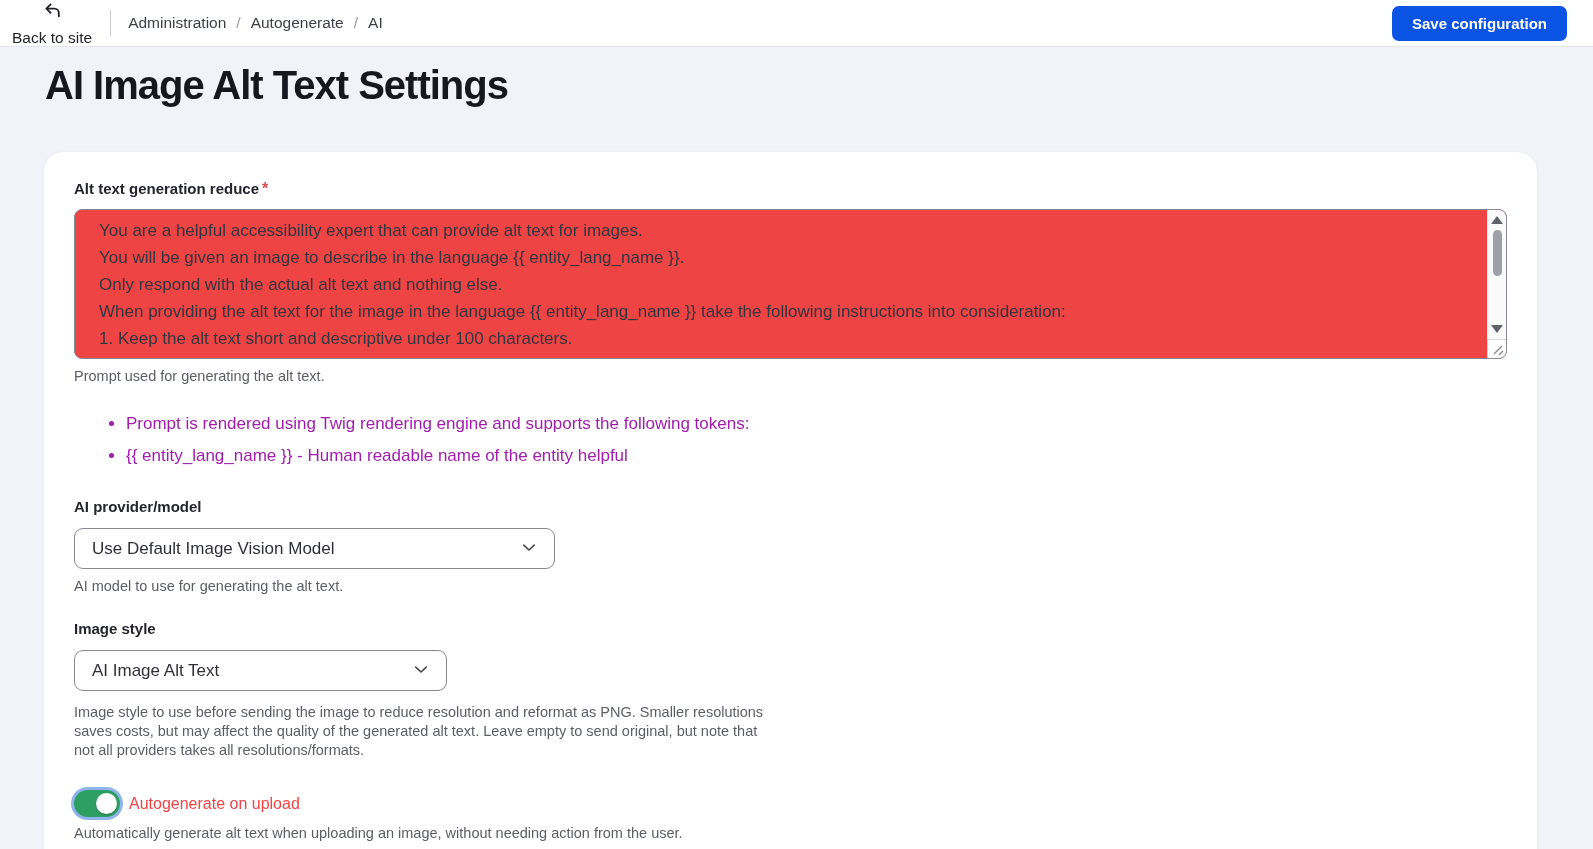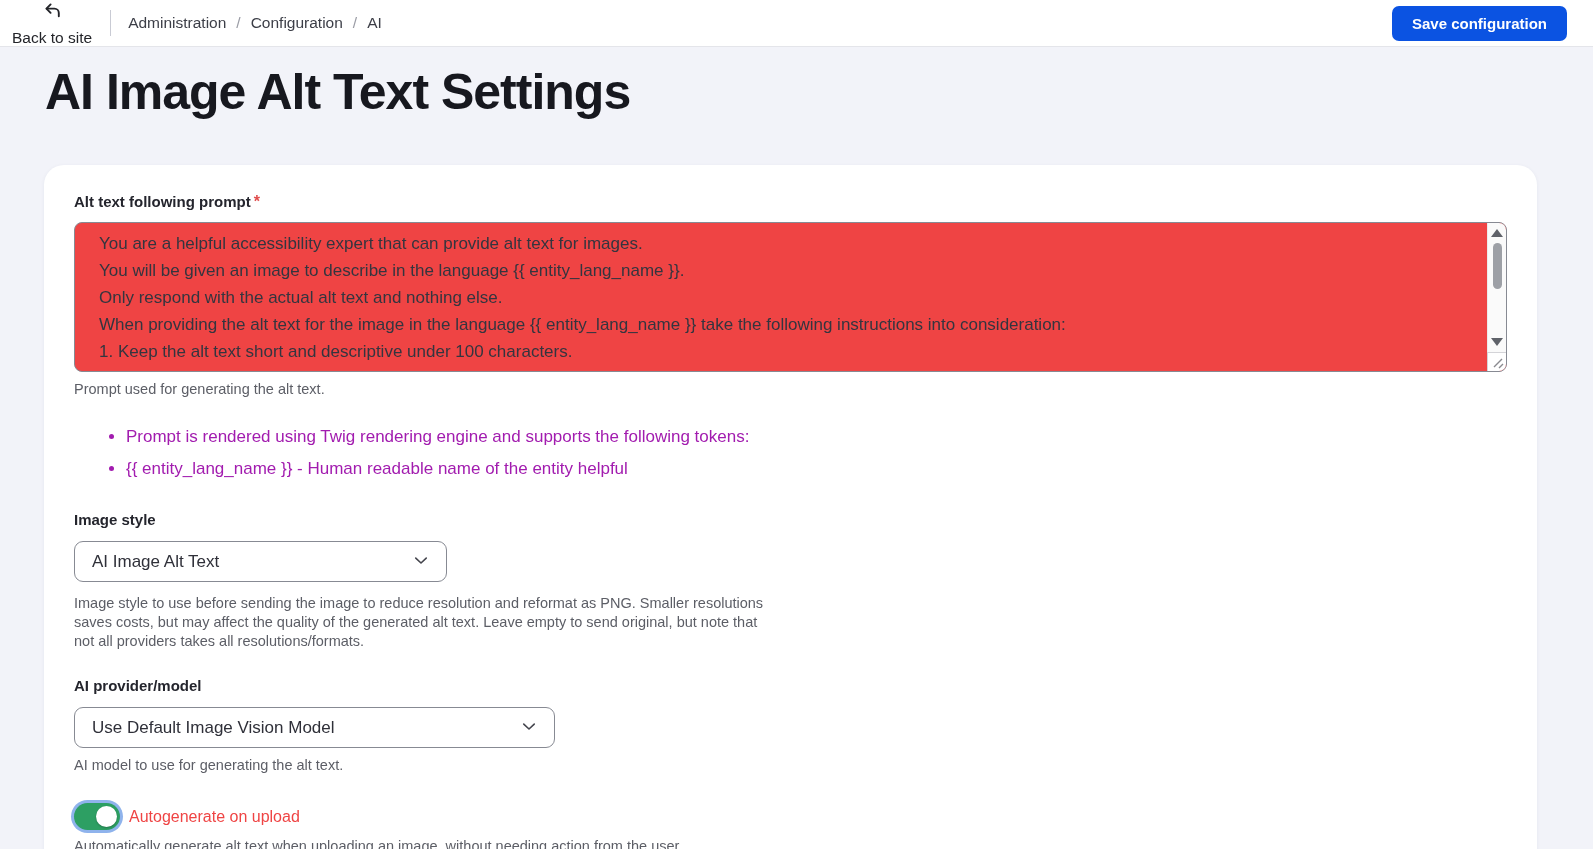--- a/index.html
+++ b/index.html
@@ -26,21 +26,21 @@
   .breadcrumb .crumb { cursor:pointer; }
   .breadcrumb .sep { color:#9head1a3ab; color:#9a9ca5; }
   .save-btn {
     margin-left:auto; background:#0b53e2; color:#fff; border:none;
     font-family:inherit; font-size:15px; font-weight:700;
     padding:9px 20px; border-radius:7px; cursor:pointer;
   }
 
   
   .page-title {
-    margin:16px 0 0 45px; font-size:50px; font-weight:700;
+    margin:16px 0 0 45px; font-size:40px; font-weight:700;
     letter-spacing:-1px; color:#17181f;
   }
   .card {
     margin:44px 0 0 44px; width:1493px; min-height:780px;
     background:#ffffff; border-radius:20px;
     box-shadow:0 1px 4px rgba(40,45,80,.06);
     padding:28px 30px 40px 30px;
   }
 
   .field-label { font-size:15px; font-weight:700; color:#24252d; }
@@ -112,34 +112,34 @@
         <path d="M16 15.5v-3.2c0-2.3-1.8-4.1-4.1-4.1H4.5" stroke="#232429" stroke-width="1.8" stroke-linecap="round"></path>
         <path d="M8.2 4.2 4.2 8.2l4 4" stroke="#232429" stroke-width="1.8" stroke-linecap="round" stroke-linejoin="round"></path>
       </svg>
     </span>
     <span class="back-label">Back to site</span>
   </div>
 
   <nav class="breadcrumb">
     <span class="crumb">Administration</span>
     <span class="sep">/</span>
-    <span class="crumb">Configuration</span>
+    <span class="crumb">Autogenerate</span>
     <span class="sep">/</span>
     <span class="crumb">AI</span>
   </nav>
 
   <button class="save-btn">Save configuration</button>
 </header>
 
 <h1 class="page-title">AI Image Alt Text Settings</h1>
 
 <main class="card">
 
   <div>
-    <span class="field-label">Alt text following prompt</span><span class="req">*</span>
+    <span class="field-label">Alt text generation reduce</span><span class="req">*</span>
   </div>
 
   <div class="ta-wrap">
     <textarea spellcheck="false" style="">You are a helpful accessibility expert that can provide alt text for images.
 You will be given an image to describe in the language {{ entity_lang_name }}.
 Only respond with the actual alt text and nothing else.
 When providing the alt text for the image in the language {{ entity_lang_name }} take the following instructions into consideration:
 1. Keep the alt text short and descriptive under 100 characters.
 2. Do not start the alt text with "Image of" or "Picture of".</textarea>
     <div class="scrollbar">
@@ -154,43 +154,43 @@
     </div>
   </div>
   <div class="help">Prompt used for generating the alt text.</div>
 
   <ul class="notes">
     <li>Prompt is rendered using Twig rendering engine and supports the following tokens:</li>
     <li>{{ entity_lang_name }} - Human readable name of the entity helpful</li>
   </ul>
 
   <div class="section">
+    <div class="field-label">AI provider/model</div>
+    <div class="select sel-provider">
+      <span class="sel-value">Use Default Image Vision Model</span>
+      <span>
+        <svg width="18" height="18" viewBox="0 0 24 24" fill="none">
+          <path d="M5 9.5 12 16l7-6.5" stroke="#44454d" stroke-width="2.1" stroke-linecap="round" stroke-linejoin="round"></path>
+        </svg>
+      </span>
+    </div>
+    <div class="help">AI model to use for generating the alt text.</div>
+  </div>
+
+  <div class="section">
     <div class="field-label">Image style</div>
     <div class="select sel-style">
       <span class="sel-value">AI Image Alt Text</span>
       <span>
         <svg width="18" height="18" viewBox="0 0 24 24" fill="none">
           <path d="M5 9.5 12 16l7-6.5" stroke="#44454d" stroke-width="2.1" stroke-linecap="round" stroke-linejoin="round"></path>
         </svg>
       </span>
     </div>
     <div class="desc">Image style to use before sending the image to reduce resolution and reformat as PNG. Smaller resolutions saves costs, but may affect the quality of the generated alt text. Leave empty to send original, but note that not all providers takes all resolutions/formats.</div>
-  </div>
-
-  <div class="section">
-    <div class="field-label">AI provider/model</div>
-    <div class="select sel-provider">
-      <span class="sel-value">Use Default Image Vision Model</span>
-      <span>
-        <svg width="18" height="18" viewBox="0 0 24 24" fill="none">
-          <path d="M5 9.5 12 16l7-6.5" stroke="#44454d" stroke-width="2.1" stroke-linecap="round" stroke-linejoin="round"></path>
-        </svg>
-      </span>
-    </div>
-    <div class="help">AI model to use for generating the alt text.</div>
   </div>
 
   <div class="toggle-row">
     <div class="toggle">
       <div class="knob"></div>
     </div>
     <span class="toggle-label">Autogenerate on upload</span>
   </div>
   <div class="help toggle-help">Automatically generate alt text when uploading an image, without needing action from the user.</div>
 

